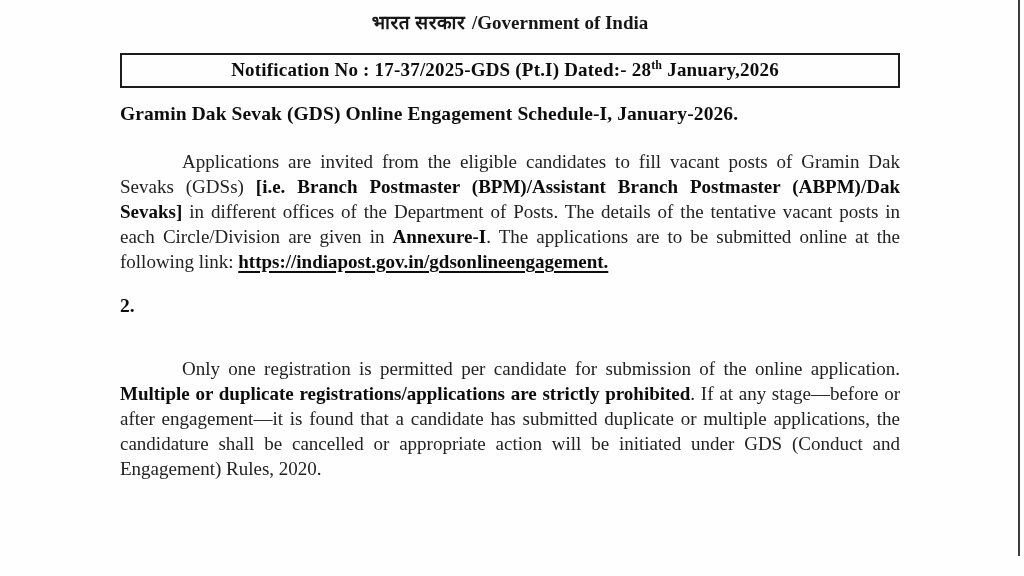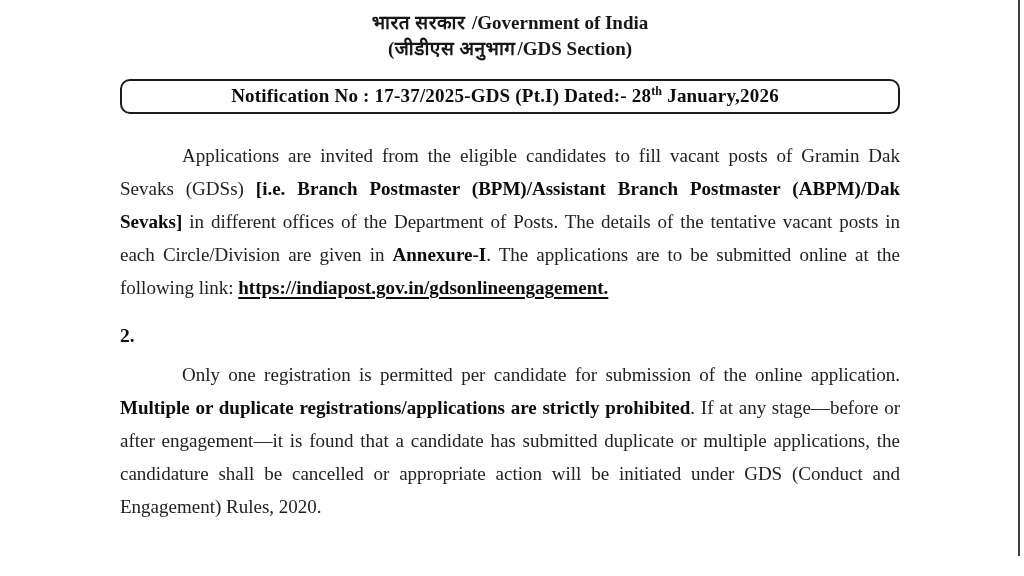--- a/index.html
+++ b/index.html
@@ -37,21 +37,21 @@
     letter-spacing: 0.5px;
     margin-right: 2px;
   }
   .doc-header .eng {
     font-weight: 600;
   }
   
   .notif-box {
     margin-top: 17px;
     border: 2.5px solid #1c1c1c;
-    border-radius: 10px;
+    border-radius: 0;
     padding: 4px 16px 5px 6px;
     text-align: center;
     font-weight: 700;
     font-size: 19px;
     color: #0d0d0d;
     letter-spacing: 0.2px;
     background: #fefefe;
   }
   .notif-box sup {
     font-size: 12px;
@@ -64,21 +64,21 @@
     font-size: 19.5px;
     line-height: 21px;
     font-weight: 700;
     color: #0d0d0d;
     letter-spacing: 0.1px;
   }
   
   .body-para {
     margin-top: 25px;
     font-size: 19px;
-    line-height: 33px;
+    line-height: 25px;
     text-align: justify;
     color: #222222;
     text-indent: 62px;
   }
   .body-para .b { font-weight: 700; color: #0c0c0c; }
   .body-para a.doc-link {
     font-weight: 700;
     color: #0c0c0c;
     text-decoration: underline;
     text-decoration-thickness: 2px;
@@ -87,21 +87,21 @@
   
   .section-head {
     margin-top: 21px;
     display: flex;
     font-size: 19.5px;
     line-height: 21px;
     font-weight: 700;
     color: #0d0d0d;
   }
   .section-head .sec-num { width: 63px; flex: 0 0 63px; }
-  .para-2 { margin-top: 12px; }
+  .para-2 { margin-top: 40px; }
   
   .scan-edge {
     position: absolute;
     top: 0;
     left: 1018px;
     width: 2px;
     height: 556px;
     background: #3d3d3d;
   }
 </style>
@@ -109,29 +109,27 @@
 <body>
 
 <div class="frame">
   <div class="content">
 
     <header class="doc-header">
       <div class="hline">
         <span class="hindi">भारत सरकार</span>
         <span class="eng">/Government of India</span>
       </div>
-      <div class="hline">
-        <span class="hindi">(जीडीएस अनुभाग</span><span class="eng">/GDS Section)</span>
-      </div>
     </header>
 
     <div class="notif-box">
       <span>Notification No : 17-37/2025-GDS (Pt.I)  Dated:- 28</span><sup>th</sup><span>  January,2026</span>
     </div>
 
+    <h1 class="doc-title">Gramin Dak Sevak (GDS) Online Engagement Schedule-I, January-2026.</h1>
 
     <p class="body-para para-1"><span>Applications are invited from the eligible candidates to fill vacant posts of Gramin Dak Sevaks (GDSs) </span><span class="b">[i.e. Branch Postmaster (BPM)/Assistant Branch Postmaster (ABPM)/Dak Sevaks]</span><span> in different offices of the Department of Posts. The details of the tentative vacant posts in each Circle/Division are given in </span><span class="b">Annexure-I</span><span>. The applications are to be submitted online at the following link: </span><a href="#" class="doc-link">https://indiapost.gov.in/gdsonlineengagement.</a></p>
 
     <div class="section-head">
       <span class="sec-num">2.</span>
     </div>
 
     <p class="body-para para-2"><span>Only one registration is permitted per candidate for submission of the online application. </span><span class="b">Multiple or duplicate registrations/applications are strictly prohibited</span><span>. If at any stage—before or after engagement—it is found that a candidate has submitted duplicate or multiple applications, the candidature shall be cancelled or appropriate action will be initiated under GDS (Conduct and Engagement) Rules, 2020.</span></p>
 
   </div>

